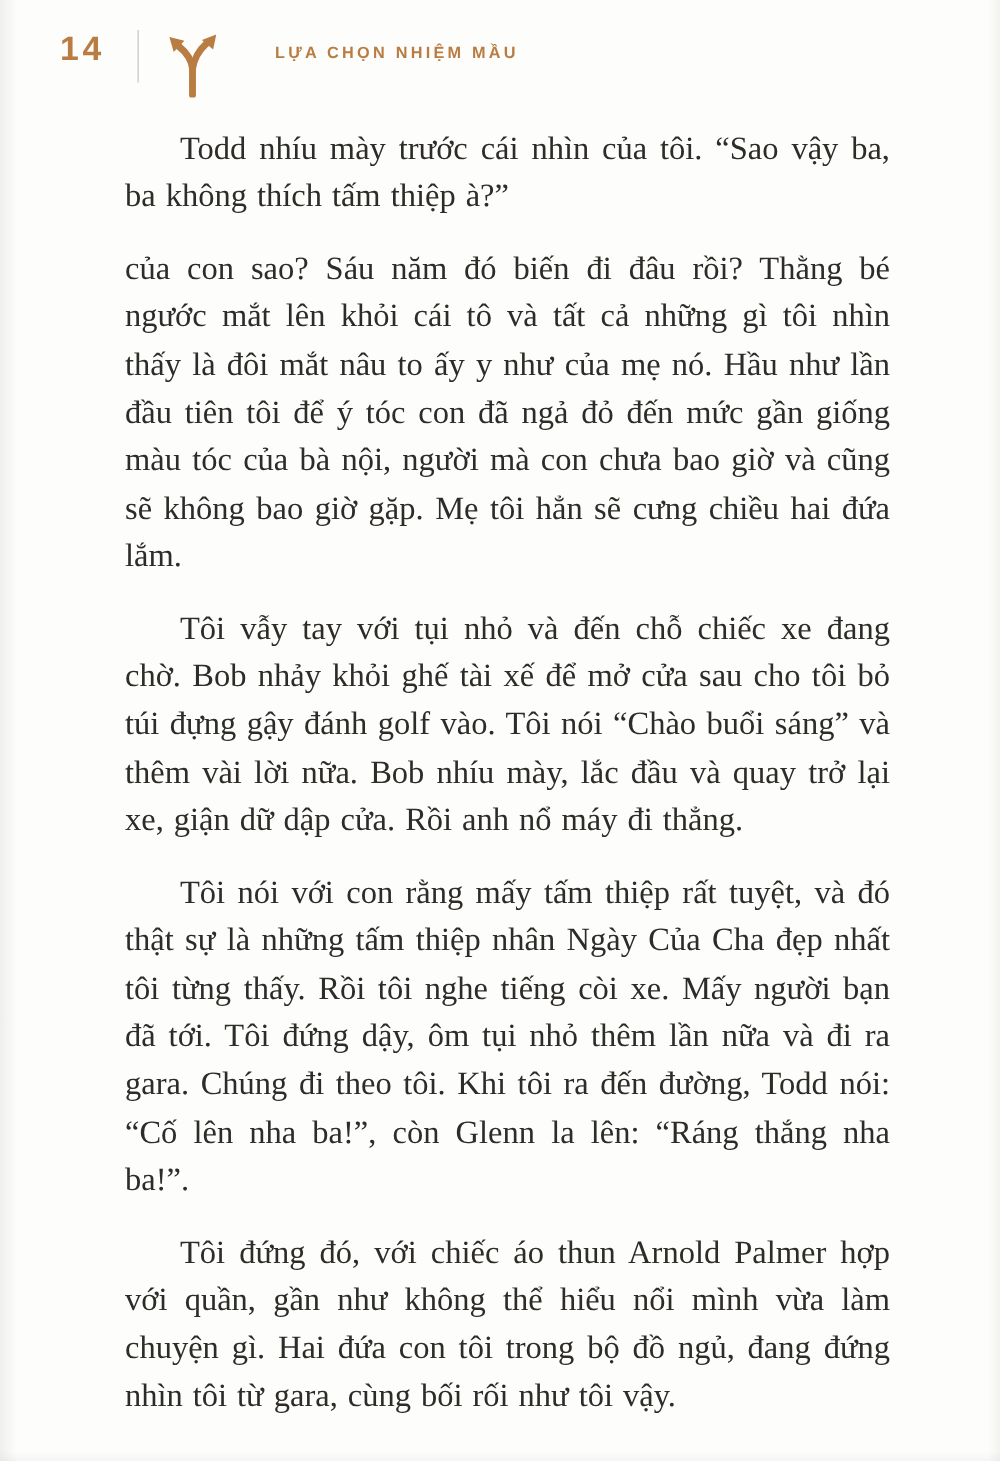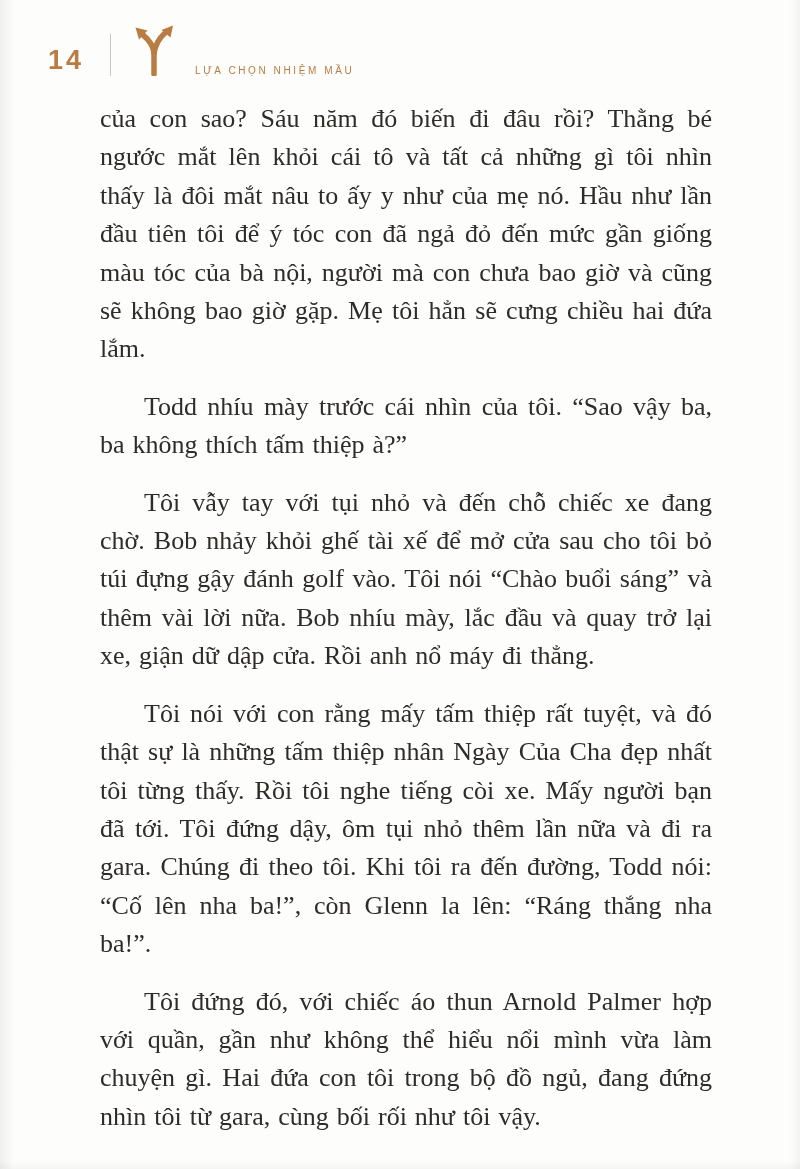--- a/index.html
+++ b/index.html
@@ -24,40 +24,41 @@
   
   .page::before{
     content:"";position:absolute;inset:0;pointer-events:none;
     background:
       linear-gradient(90deg,rgba(120,118,112,0.10),rgba(120,118,112,0.0) 14px),
       linear-gradient(270deg,rgba(120,118,112,0.08),rgba(120,118,112,0.0) 10px),
       linear-gradient(0deg,rgba(120,118,112,0.06),rgba(120,118,112,0.0) 8px);
   }
   .header{
     position:absolute;left:48px;top:24px;right:48px;height:52px;
-    display:flex;align-items:flex-end;gap:10px;
+    display:flex;align-items:flex-start;gap:10px;
   }
   .page-number{
     font-family:"Liberation Sans","DejaVu Sans",sans-serif;
     font-size:27px;font-weight:700;letter-spacing:3px;
     color:var(--accent);
     min-width:44px;
   }
   .header-divider{
     width:1px;height:42px;background:var(--divider);
     margin:0 6px 0 8px;
   }
   .header-icon{
     width:50px;height:54px;margin:0 6px 0 2px;flex:0 0 auto;
   }
   .book-title{
     font-family:"Liberation Sans","DejaVu Sans",sans-serif;
-    font-size:10px;font-weight:400;letter-spacing:2.6px;
+    font-size:13px;font-weight:700;letter-spacing:2.6px;
     color:var(--accent);
     padding-top:10px;
+    margin-left:25px;
   }
   .body-text{
     position:absolute;left:100px;top:100px;width:612px;
   }
   .para{
     margin:0 0 19px 0;
     font-size:26px;line-height:38.4px;
     color:var(--text);
     text-align:justify;
     word-spacing:1.5px;
@@ -82,20 +83,20 @@
         <g fill="#b97c42">
           <polygon points="6.5,5.5 18.5,8.5 10,17.5"></polygon>
           <polygon points="44,3.5 41.5,15.5 32.5,8"></polygon>
         </g>
       </svg>
     </span>
     <div class="book-title">LỰA CHỌN NHIỆM MẦU</div>
   </div>
 
   <div class="body-text">
+      <p class="para indent">Todd nhíu mày trước cái nhìn của tôi. “Sao vậy ba, ba không thích tấm thiệp à?”</p>
       <p class="para">của con sao? Sáu năm đó biến đi đâu rồi? Thằng bé ngước mắt lên khỏi cái tô và tất cả những gì tôi nhìn thấy là đôi mắt nâu to ấy y như của mẹ nó. Hầu như lần đầu tiên tôi để ý tóc con đã ngả đỏ đến mức gần giống màu tóc của bà nội, người mà con chưa bao giờ và cũng sẽ không bao giờ gặp. Mẹ tôi hẳn sẽ cưng chiều hai đứa lắm.</p>
-      <p class="para indent">Todd nhíu mày trước cái nhìn của tôi. “Sao vậy ba, ba không thích tấm thiệp à?”</p>
       <p class="para indent">Tôi vẫy tay với tụi nhỏ và đến chỗ chiếc xe đang chờ. Bob nhảy khỏi ghế tài xế để mở cửa sau cho tôi bỏ túi đựng gậy đánh golf vào. Tôi nói “Chào buổi sáng” và thêm vài lời nữa. Bob nhíu mày, lắc đầu và quay trở lại xe, giận dữ dập cửa. Rồi anh nổ máy đi thẳng.</p>
       <p class="para indent">Tôi nói với con rằng mấy tấm thiệp rất tuyệt, và đó thật sự là những tấm thiệp nhân Ngày Của Cha đẹp nhất tôi từng thấy. Rồi tôi nghe tiếng còi xe. Mấy người bạn đã tới. Tôi đứng dậy, ôm tụi nhỏ thêm lần nữa và đi ra gara. Chúng đi theo tôi. Khi tôi ra đến đường, Todd nói: “Cố lên nha ba!”, còn Glenn la lên: “Ráng thắng nha ba!”.</p>
       <p class="para indent">Tôi đứng đó, với chiếc áo thun Arnold Palmer hợp với quần, gần như không thể hiểu nổi mình vừa làm chuyện gì. Hai đứa con tôi trong bộ đồ ngủ, đang đứng nhìn tôi từ gara, cùng bối rối như tôi vậy.</p>
     </div>
 
 </div>
 
 </body></html>

